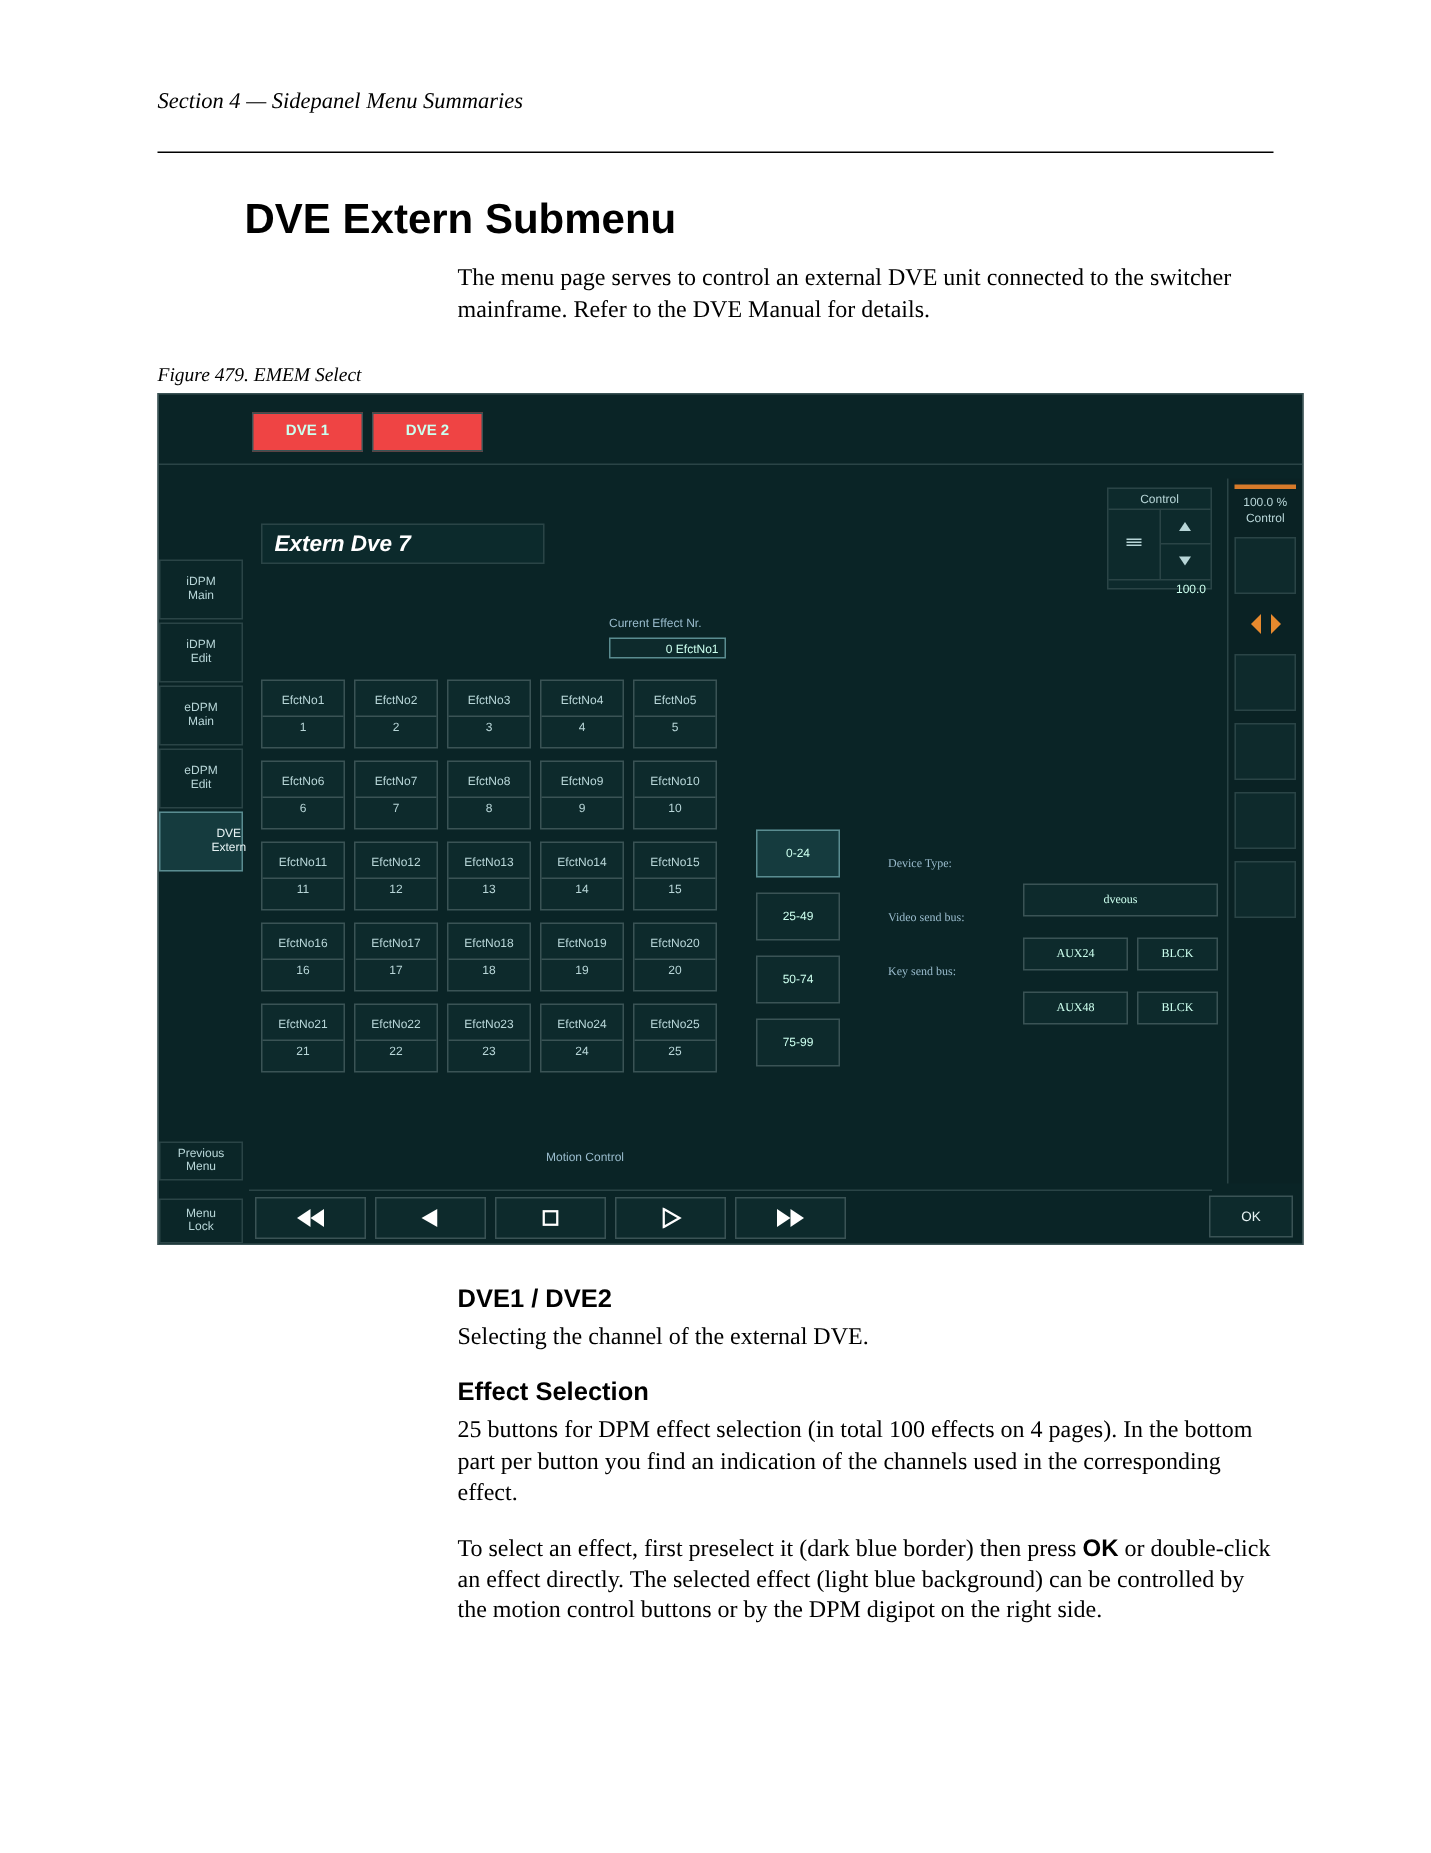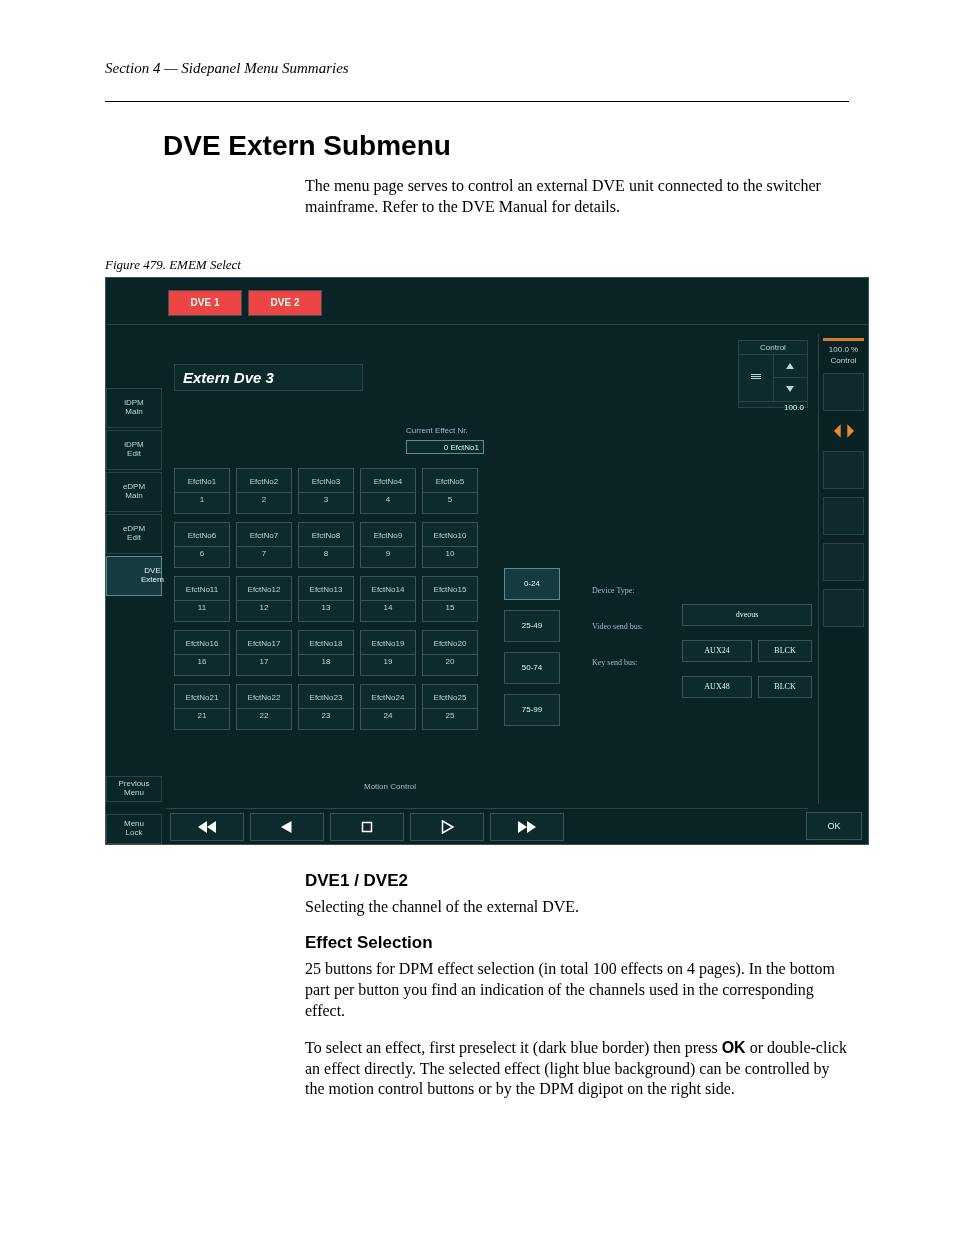--- a/index.html
+++ b/index.html
@@ -1,21 +1,21 @@
 <!DOCTYPE html>
 <html><head>
 <meta charset="utf-8">
 <style>
   * { box-sizing: border-box; margin: 0; padding: 0; }
   body { font-family: Georgia, 'Times New Roman', serif; background: #fff; width: 954px; margin: 0 auto; color: #000; }
   .page { padding: 60px 105px 40px 105px; }
   .running-head { font-style: italic; font-size: 15px; margin-bottom: 24px; }
   .hr-top { border: none; border-top: 1px solid #000; margin-bottom: 28px; }
   h1 { font-family: Arial, Helvetica, sans-serif; font-weight: 700; font-size: 28px; margin-left: 58px; margin-bottom: 14px; letter-spacing: 0; }
-  .intro { font-size: 16px; margin-left: 200px; margin-right: 0; line-height: 1.3; margin-bottom: 39px; }
+  .intro { font-size: 16px; margin-left: 200px; margin-right: 0; line-height: 1.3; margin-bottom: 24px; }
   .figcap { font-style: italic; font-size: 13px; margin-bottom: 4px; }
   .screenshot { width: 764px; height: 568px; background: #0a2426; position: relative; font-family: Arial, Helvetica, sans-serif; color: #cfe; margin-bottom: 26px; border: 1px solid #3a5355; }
   h2 { font-family: Arial, Helvetica, sans-serif; font-weight: 700; font-size: 17px; margin-left: 200px; margin-bottom: 6px; }
   .body-p { font-size: 16px; margin-left: 200px; line-height: 1.3; margin-bottom: 16px; }
   .footer { display: flex; justify-content: space-between; font-size: 15px; font-style: italic; margin-top: 60px; }
   .footer .pn { font-style: normal; }
 
   
   .ss-tabs { position: absolute; top: 12px; left: 62px; display: flex; gap: 6px; }
   .ss-tab { width: 74px; height: 26px; border: 1px solid #3a5355; background: #ef4444; font-size: 10px; display: flex; align-items: center; justify-content: center; font-weight: bold; }
@@ -89,21 +89,21 @@
 
   <div class="figcap">Figure 479.  EMEM Select</div>
 
   <div class="screenshot">
     <div class="ss-tabs" id="ss-tabs">
         <div class="ss-tab">DVE 1</div>
         <div class="ss-tab">DVE 2</div>
       </div>
     <div class="ss-tabrow-border"></div>
 
-    <div class="ss-title">Extern Dve 3</div>
+    <div class="ss-title">Extern Dve 7</div>
 
     <div class="ss-ctrl">
       <div class="hdr">Control</div>
       <div class="body">
         <div class="cell">
             <div class="half">
               <div class="bars">
                 <span></span>
                 <span></span>
                 <span></span>

